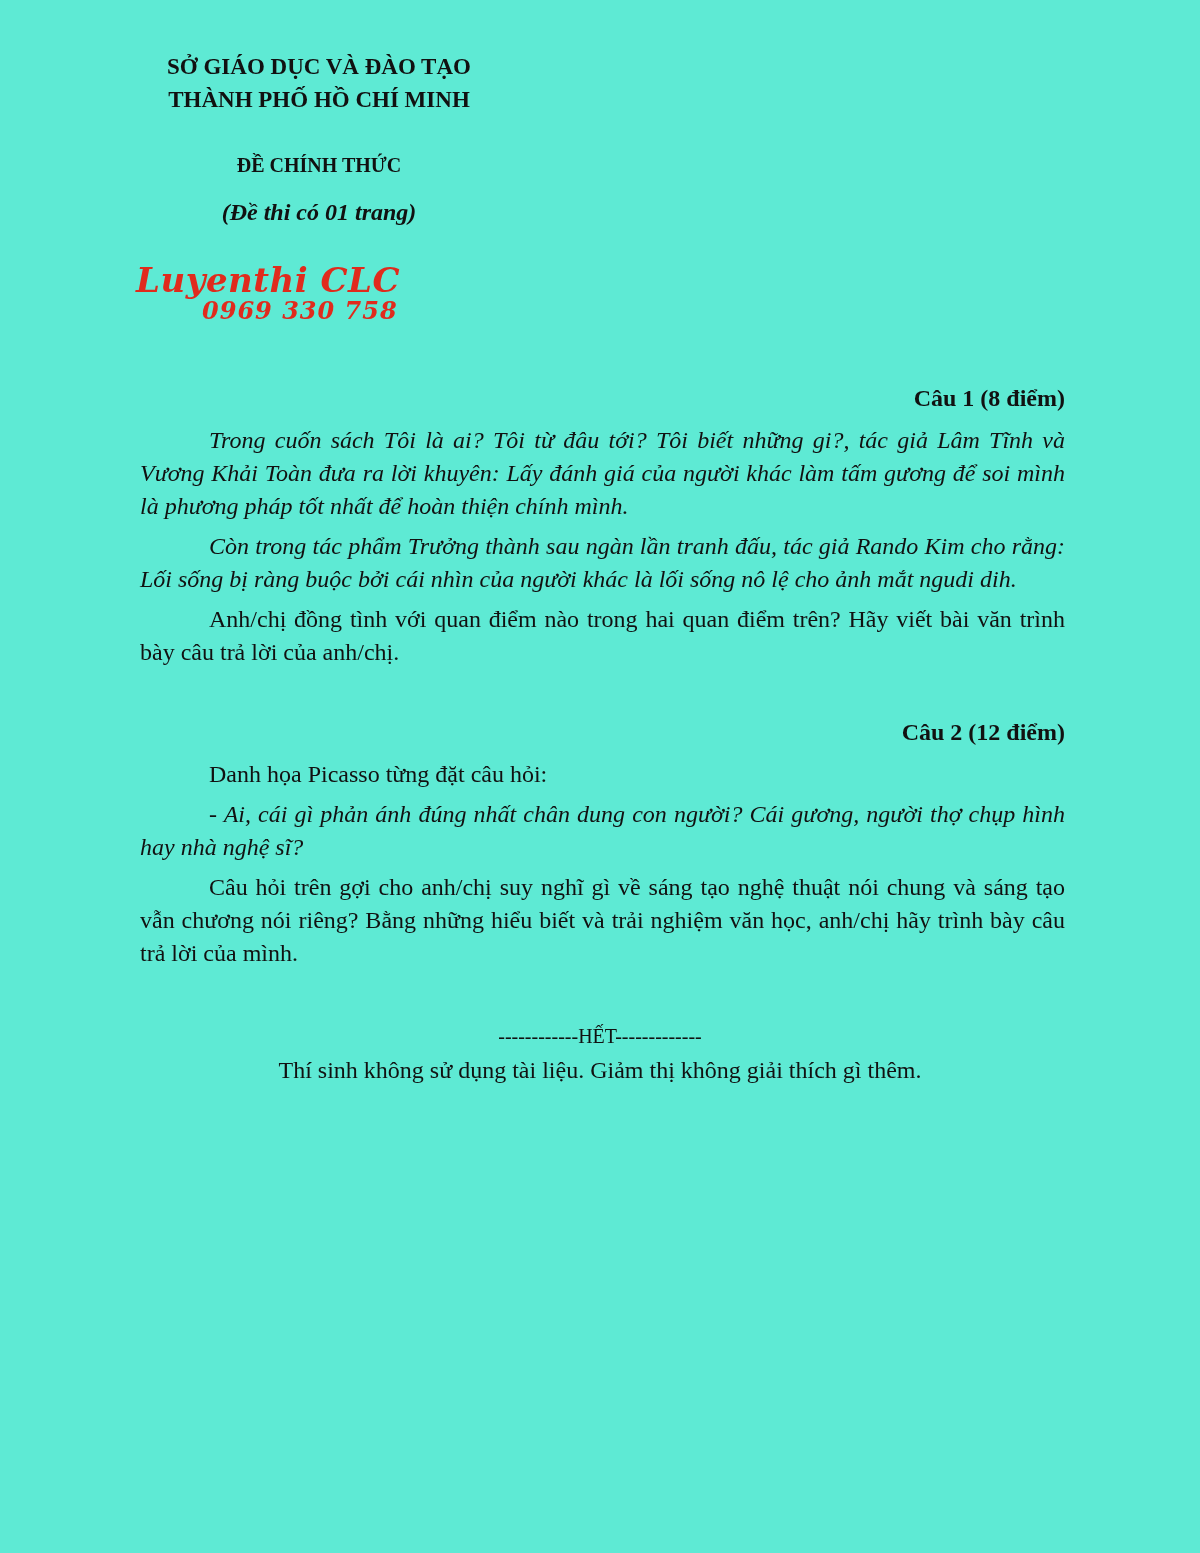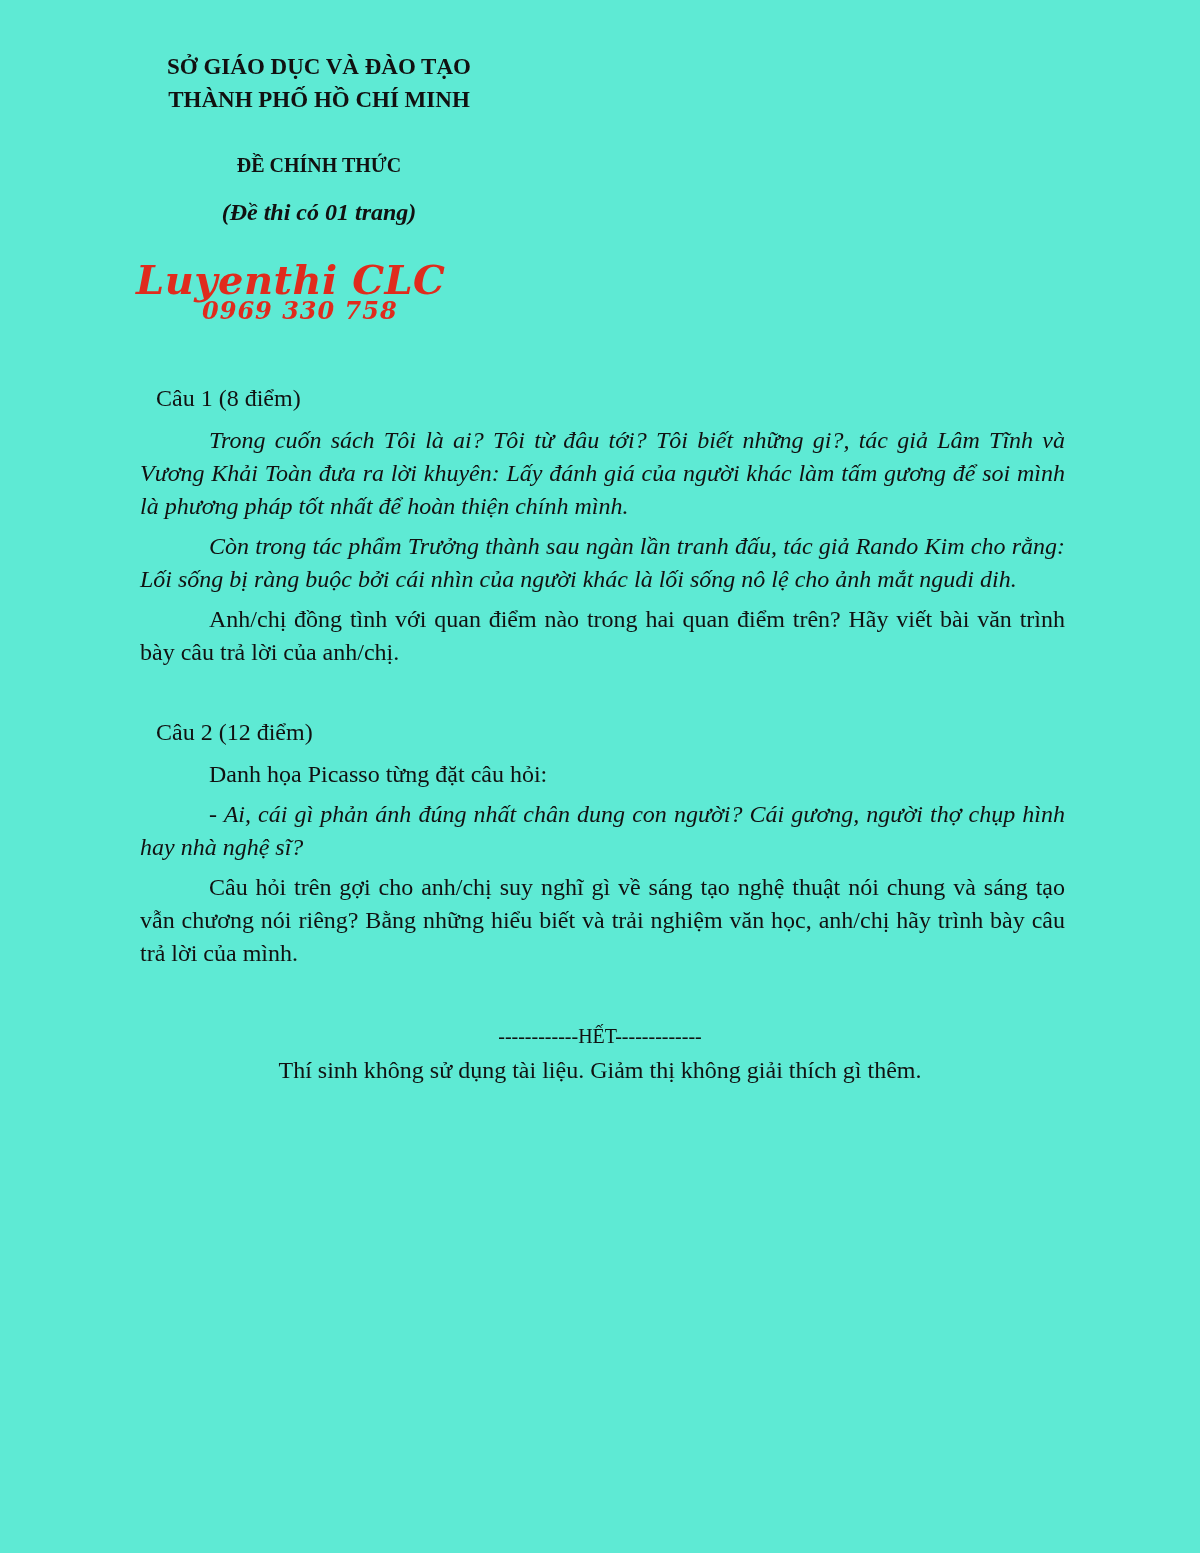--- a/index.html
+++ b/index.html
@@ -62,21 +62,21 @@
   }
   
   .logo {
     margin: 36px 0 0 136px;
     width: 260px;
   }
   .logo-name {
     font-family: "DejaVu Serif", serif;
     font-weight: bold;
     font-style: italic;
-    font-size: 40px;
+    font-size: 34px;
     line-height: 36px;
     letter-spacing: 0.5px;
     white-space: nowrap;
   }
   .logo-phone {
     font-family: "DejaVu Serif", serif;
     font-weight: bold;
     font-style: italic;
     font-size: 24px;
     line-height: 26px;
@@ -86,23 +86,23 @@
     text-align: center;
   }
   
   .content {
     margin: 58px 135px 0 140px;
     font-size: 24px;
     line-height: 33px;
     text-align: justify;
   }
   .q-heading {
-    font-weight: normal;
-    margin: 0 0 9px 16px;
-    text-align: left;
+    font-weight: bold;
+    margin: 0 0 9px 0;
+    text-align: right;
   }
   .q-heading.q2 {
     margin-top: 47px;
   }
   p.para {
     margin: 0 0 7px 0;
     text-indent: 69px;
   }
   p.italic {
     font-style: italic;

